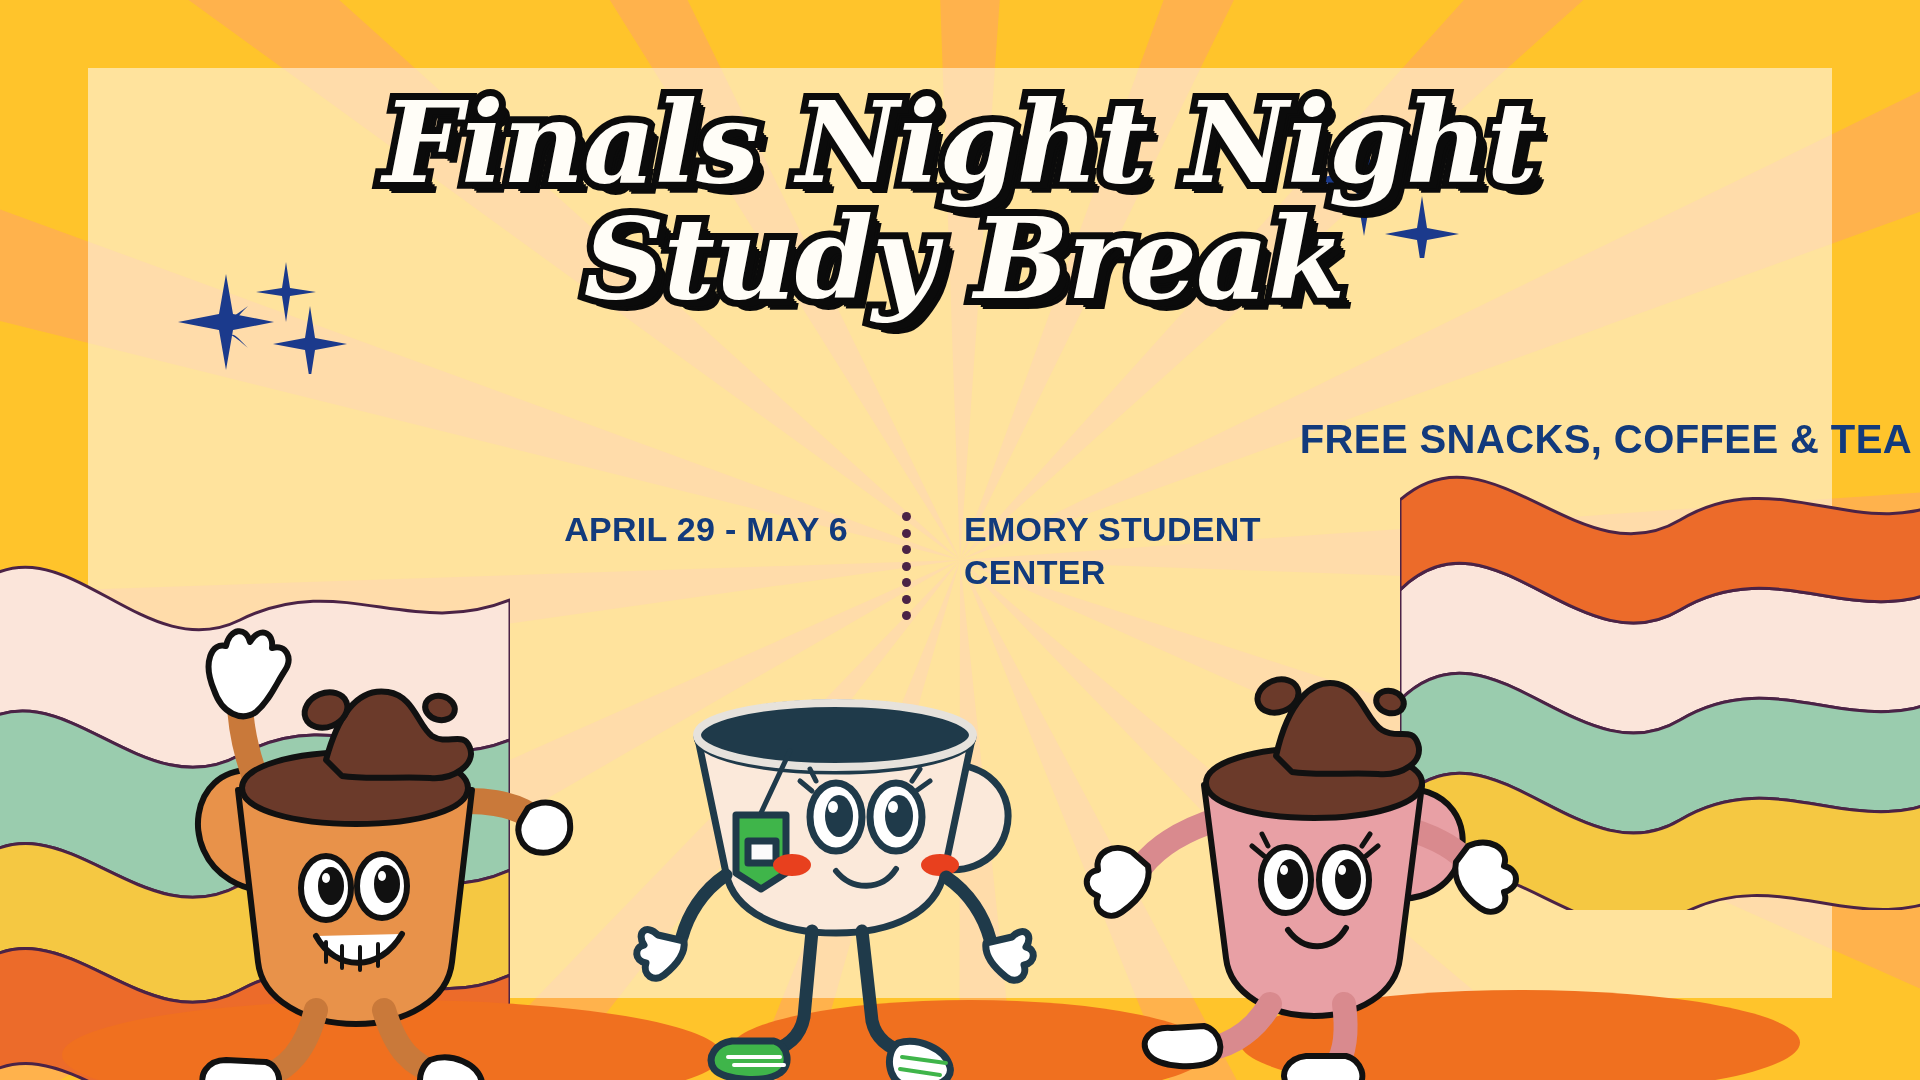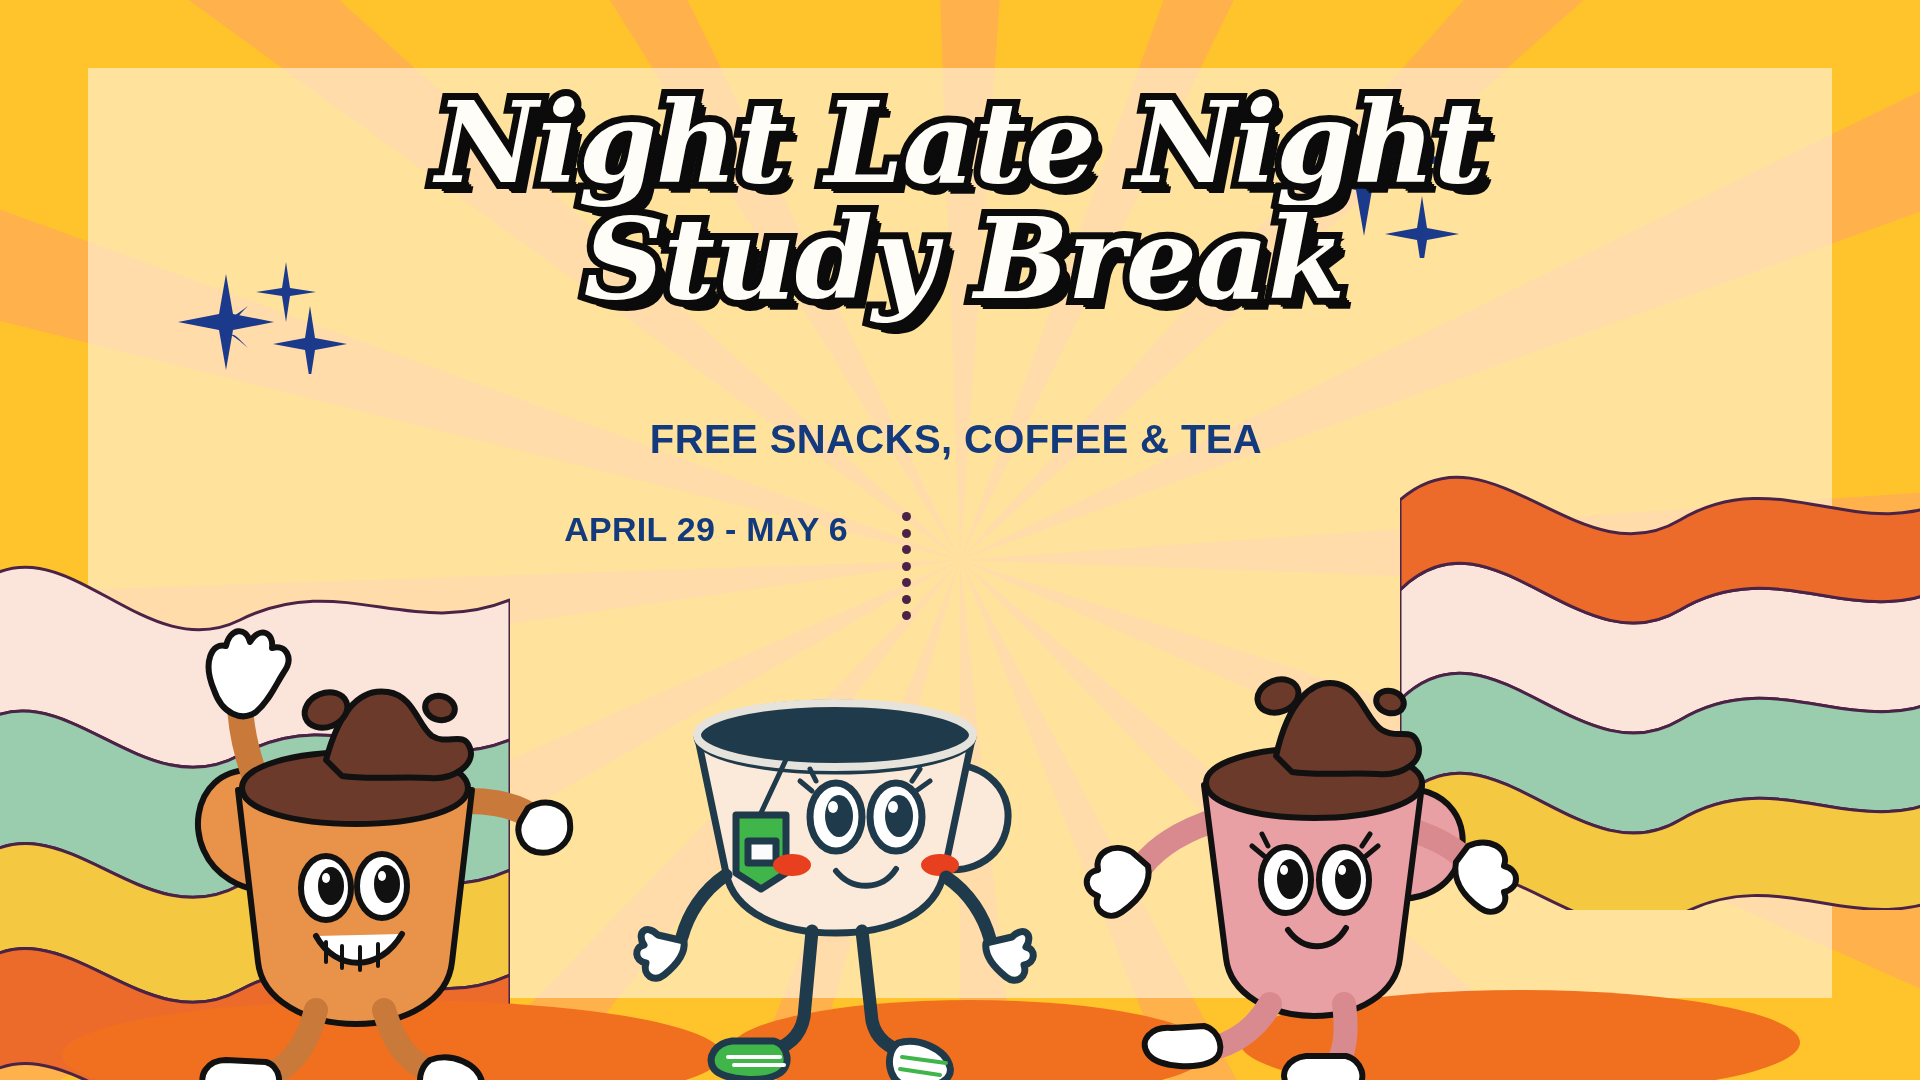--- a/index.html
+++ b/index.html
@@ -29,21 +29,21 @@
     line-height:.98;
     -webkit-text-stroke:14px #0B0B0B;
     paint-order:stroke fill;
     text-shadow:
        7px 7px 0 #0B0B0B, 9px 9px 0 #0B0B0B, 11px 11px 0 #0B0B0B;
   }
   .title-line.l1{font-size:112px;}
   .title-line.l2{font-size:112px;margin-top:6px;margin-left:8px;}
   
   .subtitle{
-    position:absolute;left:0;top:417px;width:1912px;text-align:center;
+    position:absolute;left:0;top:417px;width:1912px;text-align:right;
     font-size:40px;font-weight:700;letter-spacing:.4px;color:#123A7C;
   }
   .details{
     position:absolute;left:448px;top:508px;width:1024px;
     display:flex;align-items:flex-start;
   }
   .details .col{font-size:34px;font-weight:700;color:#123A7C;line-height:1.26;letter-spacing:.3px;}
   .details .col.left{width:400px;text-align:right;padding-right:0;}
   .details .col.right{width:400px;text-align:left;padding-left:0;}
   .dotted{
@@ -117,39 +117,43 @@
     <path d="M132,52 L137,84 L169,90 L137,96 L132,128 L127,96 L95,90 L127,84 Z" fill="#1B3A8C"></path>
   </svg>
 
   <svg class="spark" style="left:1306px;top:118px;" width="170" height="140">
     <path d="M58,6 L66,52 L112,62 L66,72 L58,118 L50,72 L4,62 L50,52 Z" fill="#1B3A8C"></path>
     <path d="M122,12 L126,38 L152,42 L126,46 L122,72 L118,46 L92,42 L118,38 Z" fill="#1B3A8C"></path>
     <path d="M116,78 L121,110 L153,116 L121,122 L116,154 L111,122 L79,116 L111,110 Z" fill="#1B3A8C"></path>
   </svg>
 
   <div class="title-wrap">
-    <div class="title-line l1">Night Late Night</div>
+    <div class="title-line l1">Finals Night Night</div>
     <div class="title-line l2">Study Break</div>
   </div>
 
   <div class="subtitle">FREE SNACKS, COFFEE &amp; TEA</div>
 
   <div class="details">
     <div class="col left">
       <div>APRIL 29 - MAY 6</div>
     </div>
     <div class="dotted">
       <i></i>
         <i></i>
         <i></i>
         <i></i>
         <i></i>
         <i></i>
         <i></i>
     </div>
+    <div class="col right">
+      <div>EMORY STUDENT</div>
+      <div>CENTER</div>
+    </div>
   </div>
 
   <div class="shadow-ell" style="left:62px;top:1000px;width:660px;height:110px;"></div>
   <div class="shadow-ell" style="left:730px;top:1000px;width:480px;height:100px;"></div>
   <div class="shadow-ell" style="left:1240px;top:990px;width:560px;height:105px;"></div>
 
   <div class="char" style="left:130px;top:580px;">
     <svg width="430" height="500" viewBox="0 0 430 500">
       <g stroke="#111" stroke-width="6" stroke-linecap="round" stroke-linejoin="round">
 

